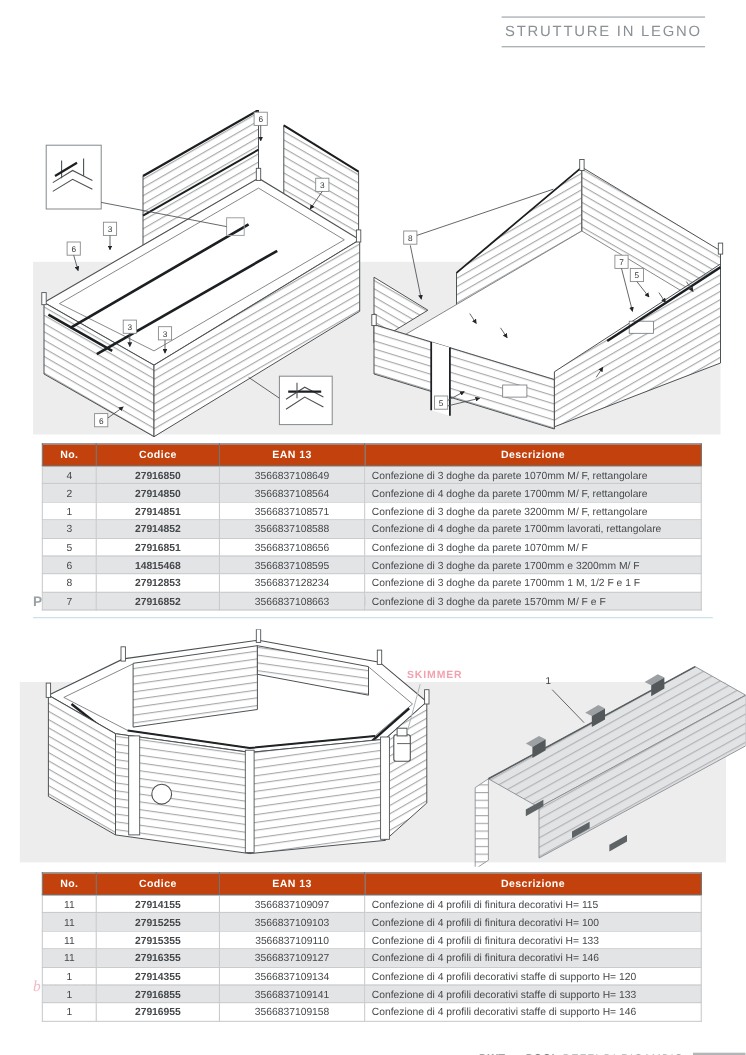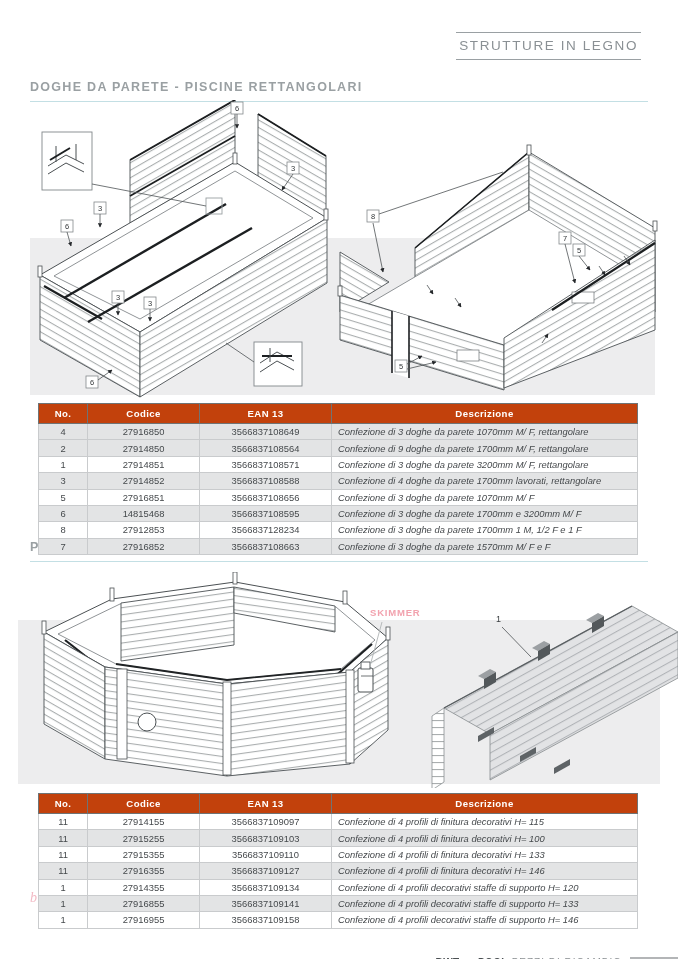--- a/index.html
+++ b/index.html
@@ -1,41 +1,41 @@
 <!DOCTYPE html>
 <html><head>
 <meta charset="utf-8">
 <style>
   html,body{margin:0;padding:0;background:#ffffff;}
   .page{position:relative;width:678px;height:959px;background:#fff;overflow:hidden;
         font-family:"Liberation Sans",sans-serif;color:#45494c;}
 
   
-  .header-tag{position:absolute;top:32px;right:37px;border-top:1px solid #9aa0a3;
+  .header-tag{position:absolute;top:15px;right:37px;border-top:1px solid #9aa0a3;
     border-bottom:1px solid #9aa0a3;padding:5px 3px 6px 3px;color:#8a9094;
     font-size:13.5px;letter-spacing:1.6px;font-weight:400;}
 
   
   .section-title{position:absolute;left:30px;width:618px;color:#9aa0a3;font-weight:bold;
     font-size:12.5px;letter-spacing:1.3px;padding-bottom:7px;border-bottom:1px solid #c3dfe4;}
 
   
   .band{position:absolute;background:#ededee;z-index:0;}
   svg.diag{position:absolute;z-index:1;}
 
   
   table.parts{position:absolute;left:38px;width:600px;border-collapse:collapse;
     font-size:9.4px;color:#45494c;z-index:2;}
   table.parts th{background:#c2410c;color:#ffffff;font-weight:bold;font-size:9.6px;
     letter-spacing:0.4px;padding:4px 2px;border:1px solid #6e7375;}
   table.parts td{border:1px solid #c9cbcd;padding:2.2px 3px;background:#ffffff;
     text-align:center;white-space:nowrap;}
   table.parts tr.shade td{background:#e3e4e5;}
-  table.parts td.col-desc{text-align:left;padding-left:6px;font-style:italic;}
-  .col-no{width:42px;} .col-code{width:105px;} .col-ean{width:125px;}
+  table.parts td.col-desc{text-align:left;padding-left:6px;}
+  .col-no{width:42px;} .col-code{width:105px;font-weight:bold;} .col-ean{width:125px;}
 
   
   .footer-logo{position:absolute;left:30px;top:890px;color:#f3b9c4;font-size:14px;
     font-family:"Liberation Serif",serif;font-style:italic;letter-spacing:1px;}
   .footer-brand{position:absolute;top:957px;right:56px;font-size:10px;letter-spacing:1px;
     color:#8a8f92;white-space:nowrap;}
   .footer-brand b{color:#4a4f52;letter-spacing:0.4px;}
   .page-badge{position:absolute;top:925px;right:0;width:48px;height:19px;background:#b3b5b7;
     color:#fff;font-size:9.5px;font-weight:bold;text-align:center;line-height:19px;margin-top:32px;}
 
@@ -85,21 +85,20 @@
     <marker id="arr" viewBox="0 0 6 6" refX="5.2" refY="3" markerWidth="5.5" markerHeight="5.5" orient="auto">
       <path d="M0 0 L6 3 L0 6 Z" fill="#24272a"></path>
     </marker>
   </defs>
 </svg>
 
 <div class="page">
 
   <div class="header-tag">STRUTTURE IN LEGNO</div>
 
-  <div class="section-title" style="top:80px">DOGHE DA PARETE - PISCINE RETTANGOLARI</div>
 
   <div class="band" style="left:30px;top:238px;width:625px;height:157px"></div>
   <div class="band" style="left:18px;top:620px;width:642px;height:164px"></div>
 
   <svg class="diag" style="left:30px;top:100px" width="310" height="300" viewBox="0 0 310 300">
 
     <polygon class="wall" points="100,60 205,0 205,68 100,128" fill="url(#pLong)"></polygon>
     <line class="dark" x1="100" y1="60" x2="205" y2="0" stroke-width="2"></line>
     <line class="dark" x1="100" y1="96" x2="205" y2="36" stroke-width="1.8"></line>
     <polygon class="wall" points="228,14 296,56 296,124 228,82" fill="url(#pShort)"></polygon>
@@ -244,21 +243,21 @@
         <tr class="shade">
           <td class="col-no">4</td>
           <td class="col-code">27916850</td>
           <td class="col-ean">3566837108649</td>
           <td class="col-desc">Confezione di 3 doghe da parete 1070mm M/ F, rettangolare</td>
         </tr>
         <tr class="shade">
           <td class="col-no">2</td>
           <td class="col-code">27914850</td>
           <td class="col-ean">3566837108564</td>
-          <td class="col-desc">Confezione di 9 doghe da parete 1700mm M/ F, rettangolare</td>
+          <td class="col-desc">Confezione di 4 doghe da parete 1700mm M/ F, rettangolare</td>
         </tr>
         <tr>
           <td class="col-no">1</td>
           <td class="col-code">27914851</td>
           <td class="col-ean">3566837108571</td>
           <td class="col-desc">Confezione di 3 doghe da parete 3200mm M/ F, rettangolare</td>
         </tr>
         <tr class="shade">
           <td class="col-no">3</td>
           <td class="col-code">27914852</td>

